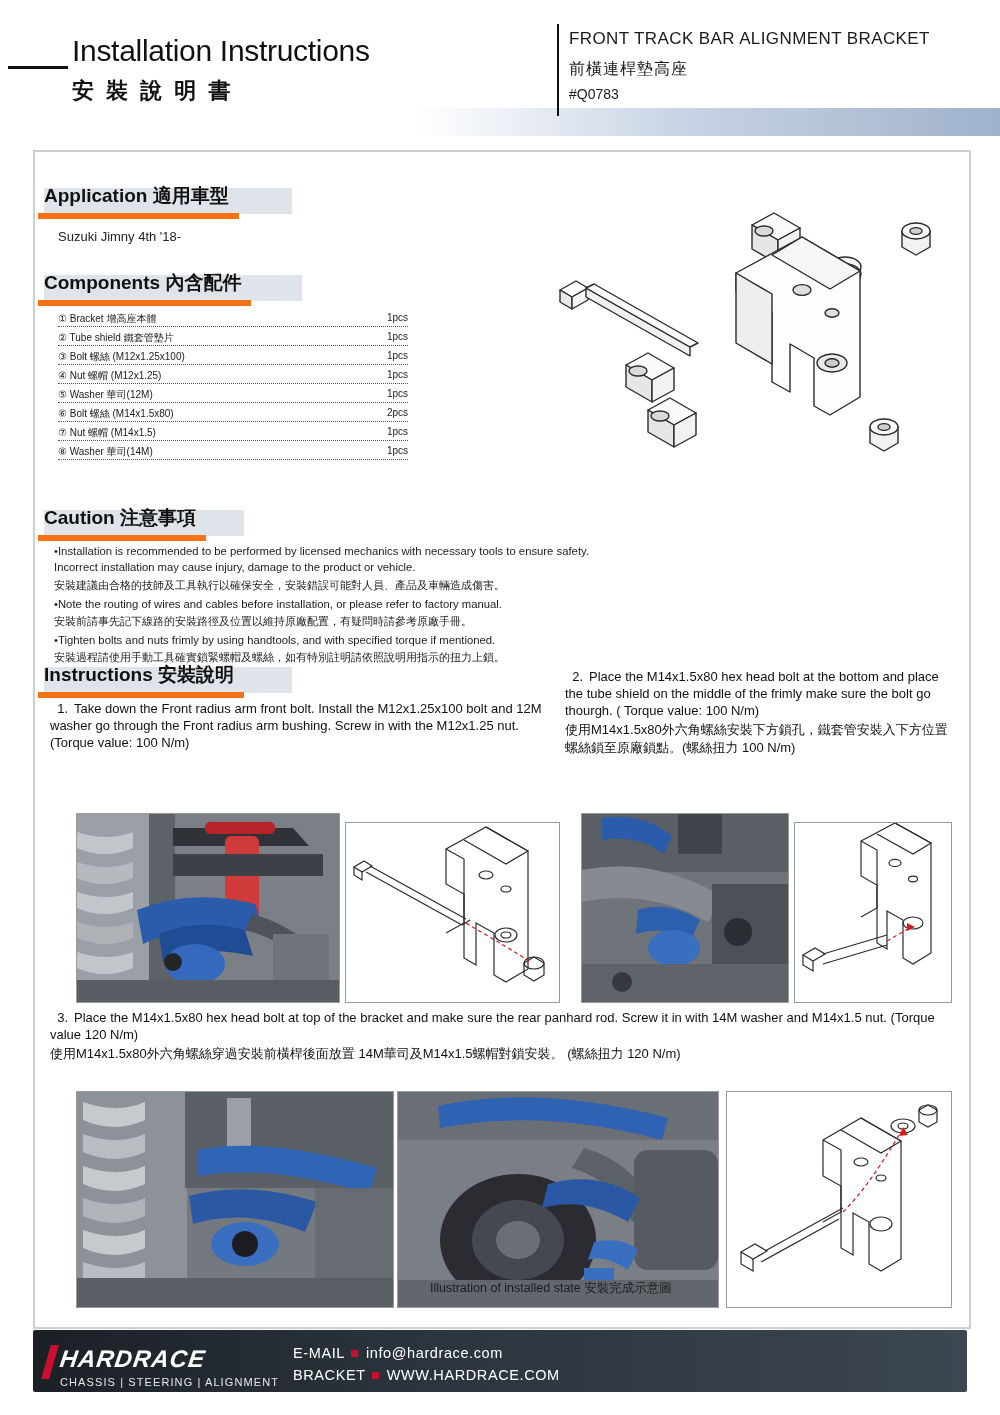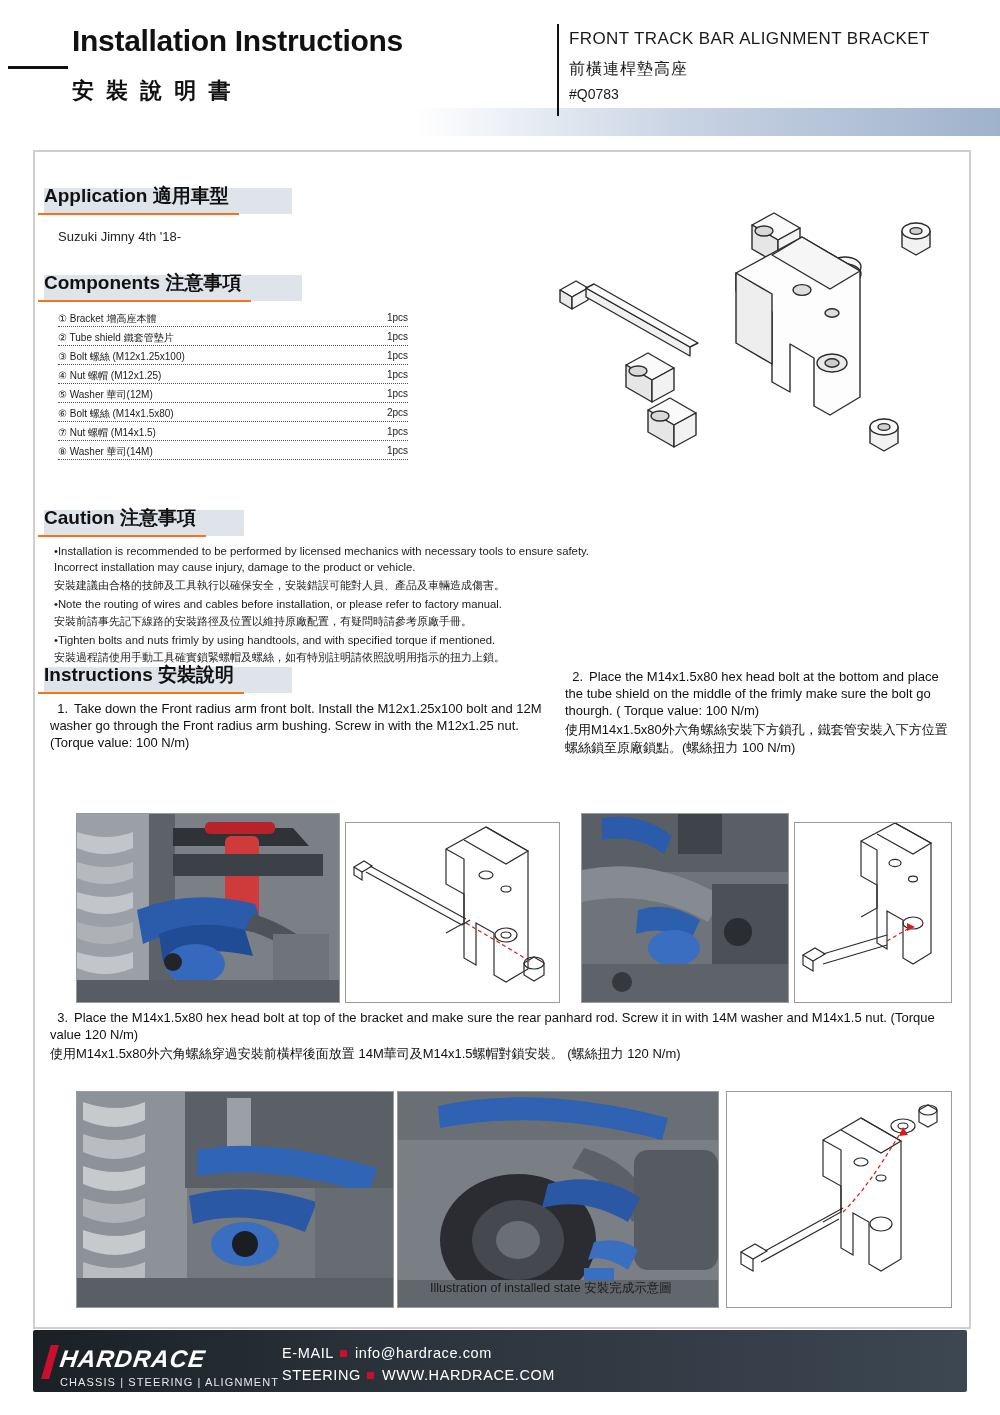--- a/index.html
+++ b/index.html
@@ -9,35 +9,35 @@
     font-family:"Liberation Sans", sans-serif;
     color:#111;
     position:relative;
     overflow:hidden;
   }
   .page{position:relative;width:1000px;height:1415px;}
 
   
   .header{position:absolute;left:0;top:0;width:1000px;height:140px;}
   .hdr-rule{position:absolute;left:8px;top:66px;width:60px;height:3px;background:#111;}
-  .title-en{position:absolute;left:72px;top:24px;font-size:30px;font-weight:bold;letter-spacing:-0.3px;}
+  .title-en{position:absolute;left:72px;top:34px;font-size:30px;font-weight:normal;letter-spacing:-0.3px;}
   .title-zh{position:absolute;left:72px;top:76px;font-size:22px;font-weight:bold;letter-spacing:3px;}
   .hdr-grad{position:absolute;left:415px;top:108px;width:585px;height:28px;
             background:linear-gradient(to right,#ffffff,#c9d4e4 45%,#9fb2cc);}
   .hdr-divider{position:absolute;left:557px;top:24px;width:2px;height:92px;background:#111;}
   .hdr-r1{position:absolute;left:569px;top:29px;font-size:17px;letter-spacing:.4px;color:#1a1a1a;}
   .hdr-r2{position:absolute;left:569px;top:59px;font-size:16px;letter-spacing:1px;color:#1a1a1a;}
   .hdr-r3{position:absolute;left:569px;top:86px;font-size:14px;color:#1a1a1a;}
 
   
   .frame{position:absolute;left:33px;top:150px;width:934px;height:1175px;border:2px solid #cfcfcf;background:#fff;}
 
   
   .sec{position:absolute;font-size:19px;font-weight:bold;padding:2px 10px 4px 6px;
-       border-bottom:2px solid #f97316;}
+       border-bottom:6px solid #f97316;}
   .sec-shadow{position:absolute;background:#dfe4ea;}
 
   
   #sec-app{left:38px;top:181px;}
   #app-shadow{left:44px;top:188px;width:248px;height:26px;}
   .app-text{position:absolute;left:58px;top:229px;font-size:13px;color:#222;}
 
   
   #sec-comp{left:38px;top:268px;}
   #comp-shadow{left:44px;top:275px;width:258px;height:26px;}
@@ -84,21 +84,21 @@
 
   
   .footer{position:absolute;left:33px;top:1330px;width:934px;height:62px;
           background:linear-gradient(to right,#1b2026,#2b333c 40%,#3d4751);border-radius:2px;}
   .logo{position:absolute;left:60px;top:1345px;color:#fff;}
   .logo .brand{font-size:24px;font-weight:bold;font-style:italic;letter-spacing:1px;
                 transform:skewX(-8deg);}
   .logo .sub{font-size:11px;letter-spacing:1.1px;margin-top:3px;color:#e8e8e8;}
   .logo-slash{position:absolute;left:46px;top:1345px;width:8px;height:34px;background:#c8102e;transform:skewX(-16deg);}
   .contact{position:absolute;left:282px;top:1345px;color:#fff;font-size:14.5px;letter-spacing:.6px;}
-  .contact div{margin-bottom:6px;}
+  .contact div{margin-bottom:6px;margin-left:11px;}
   .sq{display:inline-block;width:7px;height:7px;background:#c8102e;margin:0 8px 1px 6px;}
   .social{position:absolute;top:1349px;}
 
   
   svg{display:block;}
 </style>
 </head>
 <body>
 
 <div class="page">
@@ -114,21 +114,21 @@
     <div class="hdr-r3">#Q0783</div>
   </div>
 
   <div class="frame"></div>
 
   <div class="sec-shadow" id="app-shadow"></div>
   <div class="sec" id="sec-app">Application 適用車型</div>
   <div class="app-text">Suzuki Jimny 4th '18-</div>
 
   <div class="sec-shadow" id="comp-shadow"></div>
-  <div class="sec" id="sec-comp">Components 注意事項</div>
+  <div class="sec" id="sec-comp">Components 內含配件</div>
 
   <div class="comp-list">
     <div class="comp-row">
       <span class="dots"></span>
       <span class="nm">① Bracket 增高座本體</span>
       <span class="qty">1pcs</span>
     </div>
     <div class="comp-row">
       <span class="dots"></span>
       <span class="nm">② Tube shield 鐵套管墊片</span>
@@ -405,21 +405,21 @@
   <div class="logo-slash"></div>
   <div class="logo">
     <div class="brand">HARDRACE</div>
     <div class="sub">CHASSIS | STEERING | ALIGNMENT</div>
   </div>
   <div class="contact">
     <div>
       <span>E-MAIL</span><span class="sq"></span><span>info@hardrace.com</span>
     </div>
     <div>
-      <span>STEERING</span><span class="sq"></span><span>WWW.HARDRACE.COM</span>
+      <span>BRACKET</span><span class="sq"></span><span>WWW.HARDRACE.COM</span>
     </div>
   </div>
 
   <div class="social">
     
     
     
   </div>
 
 </div>

